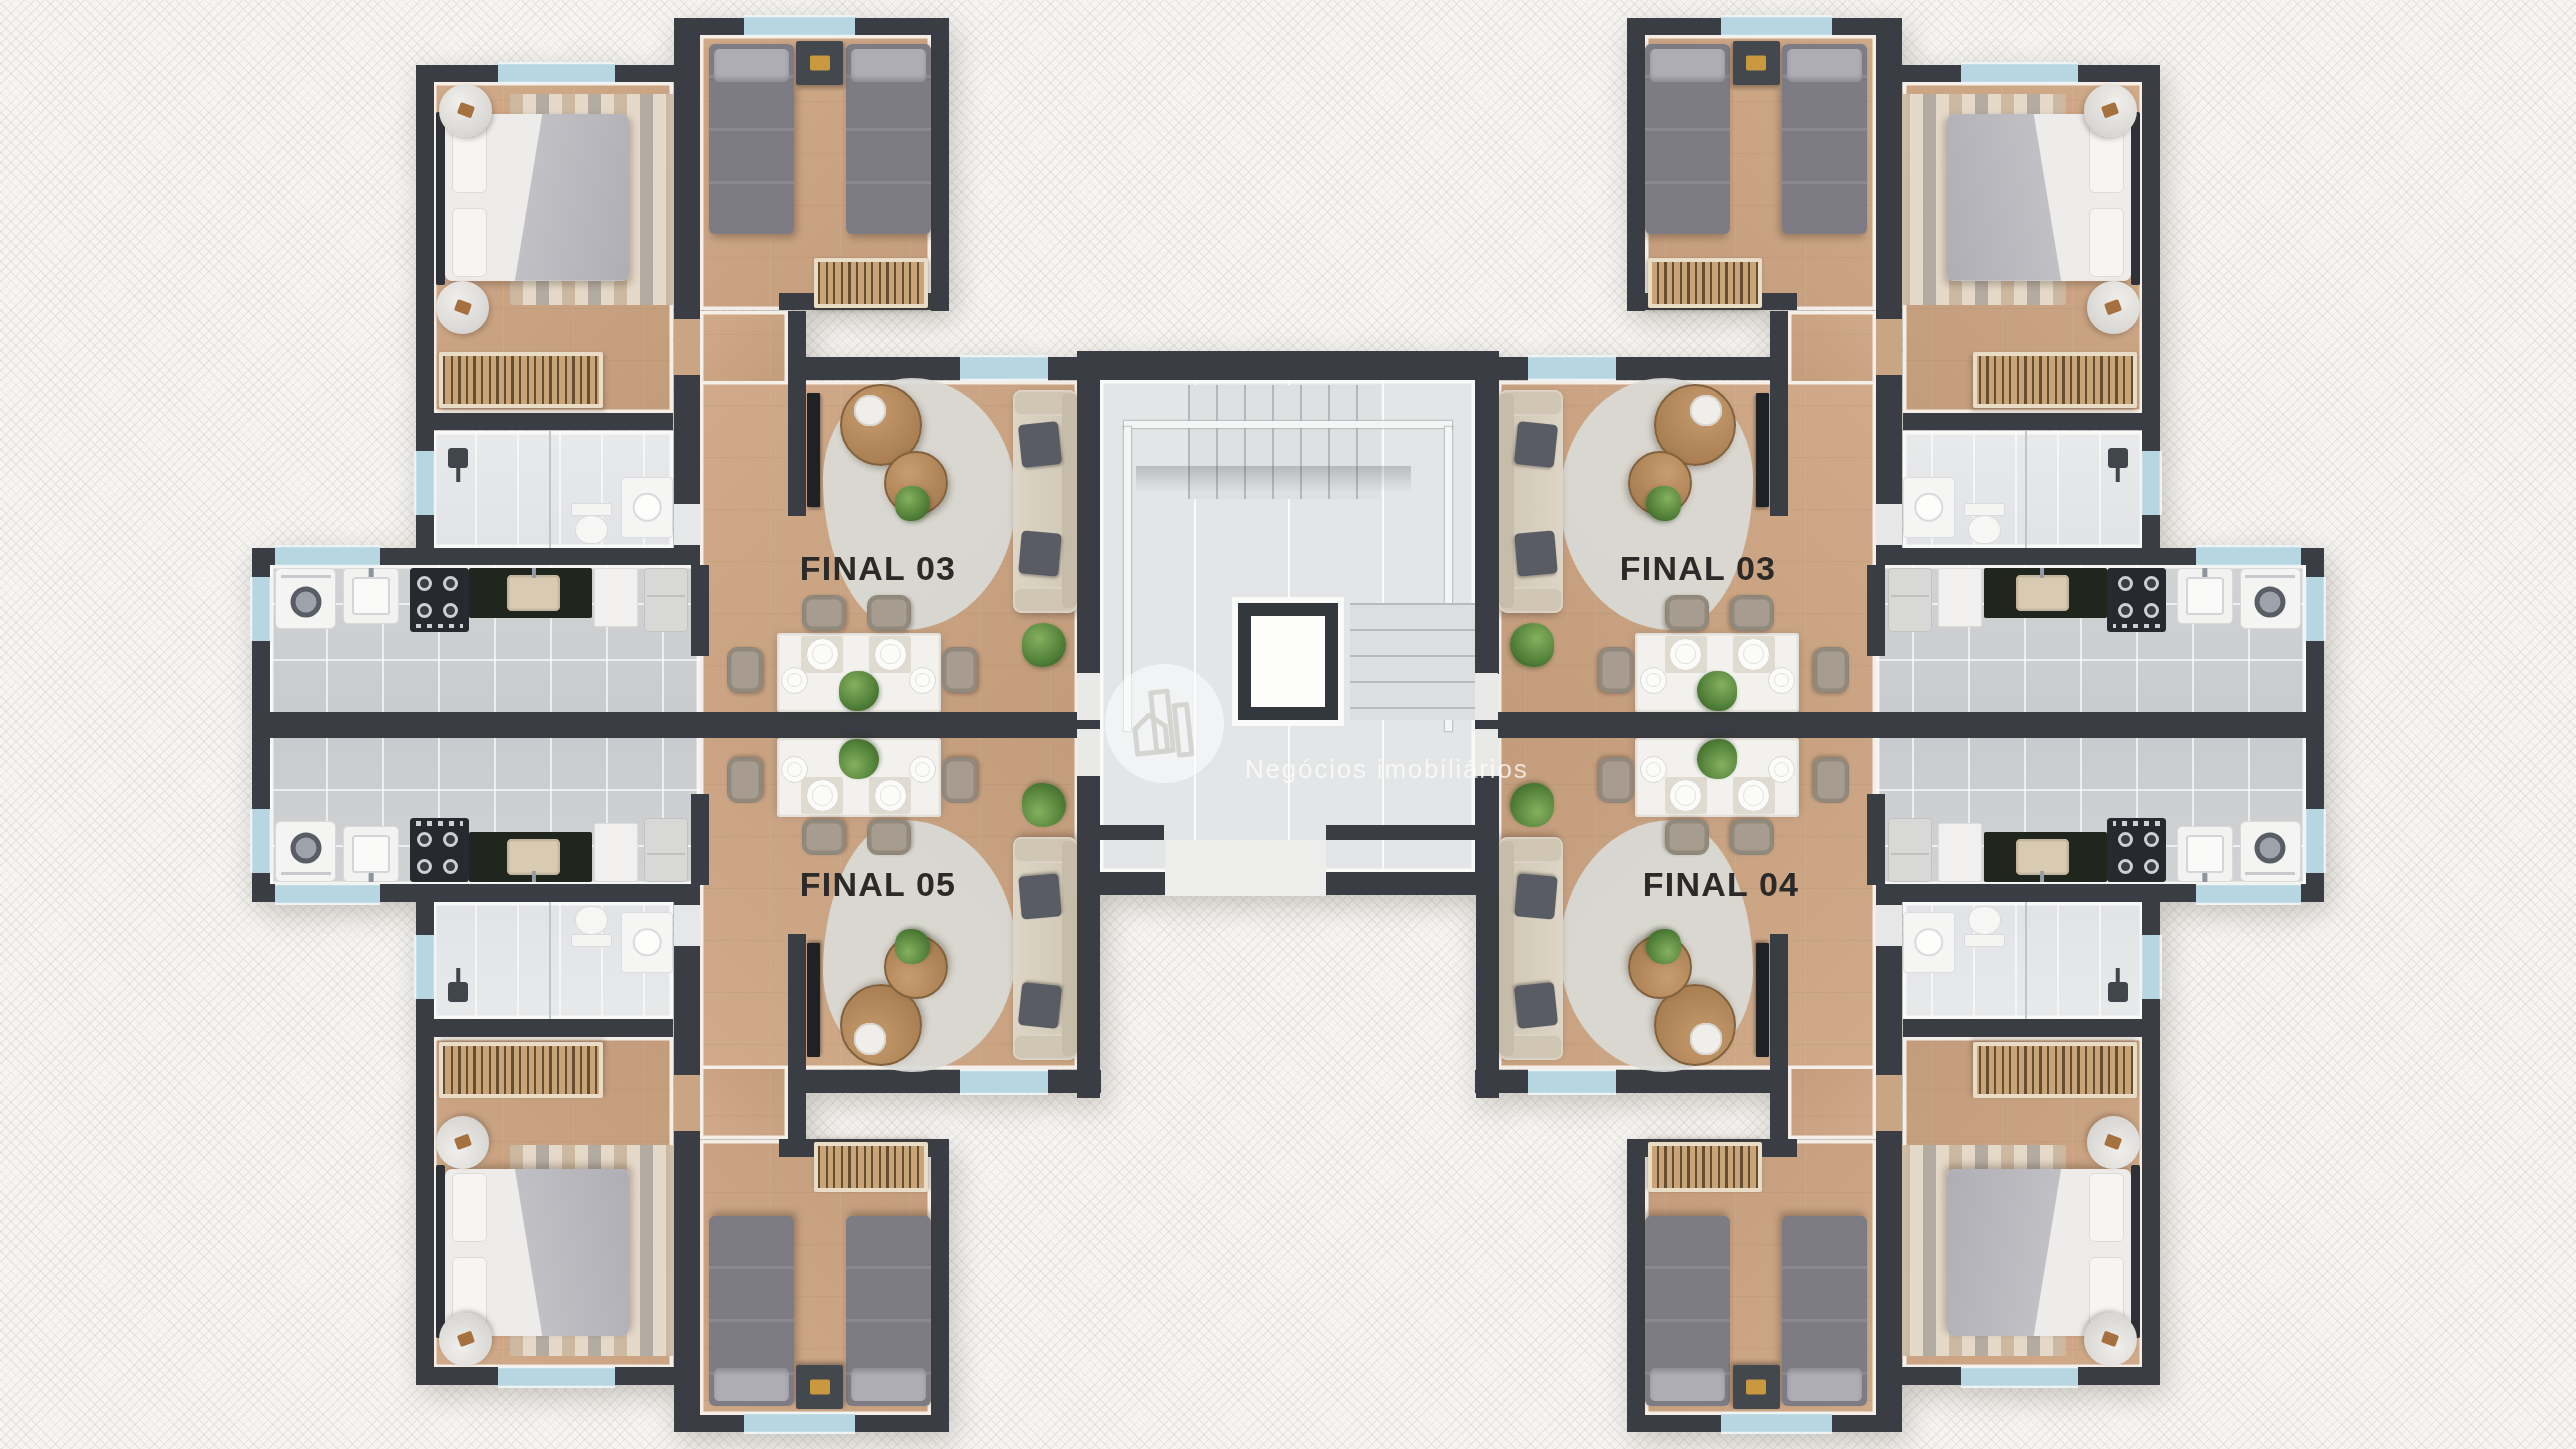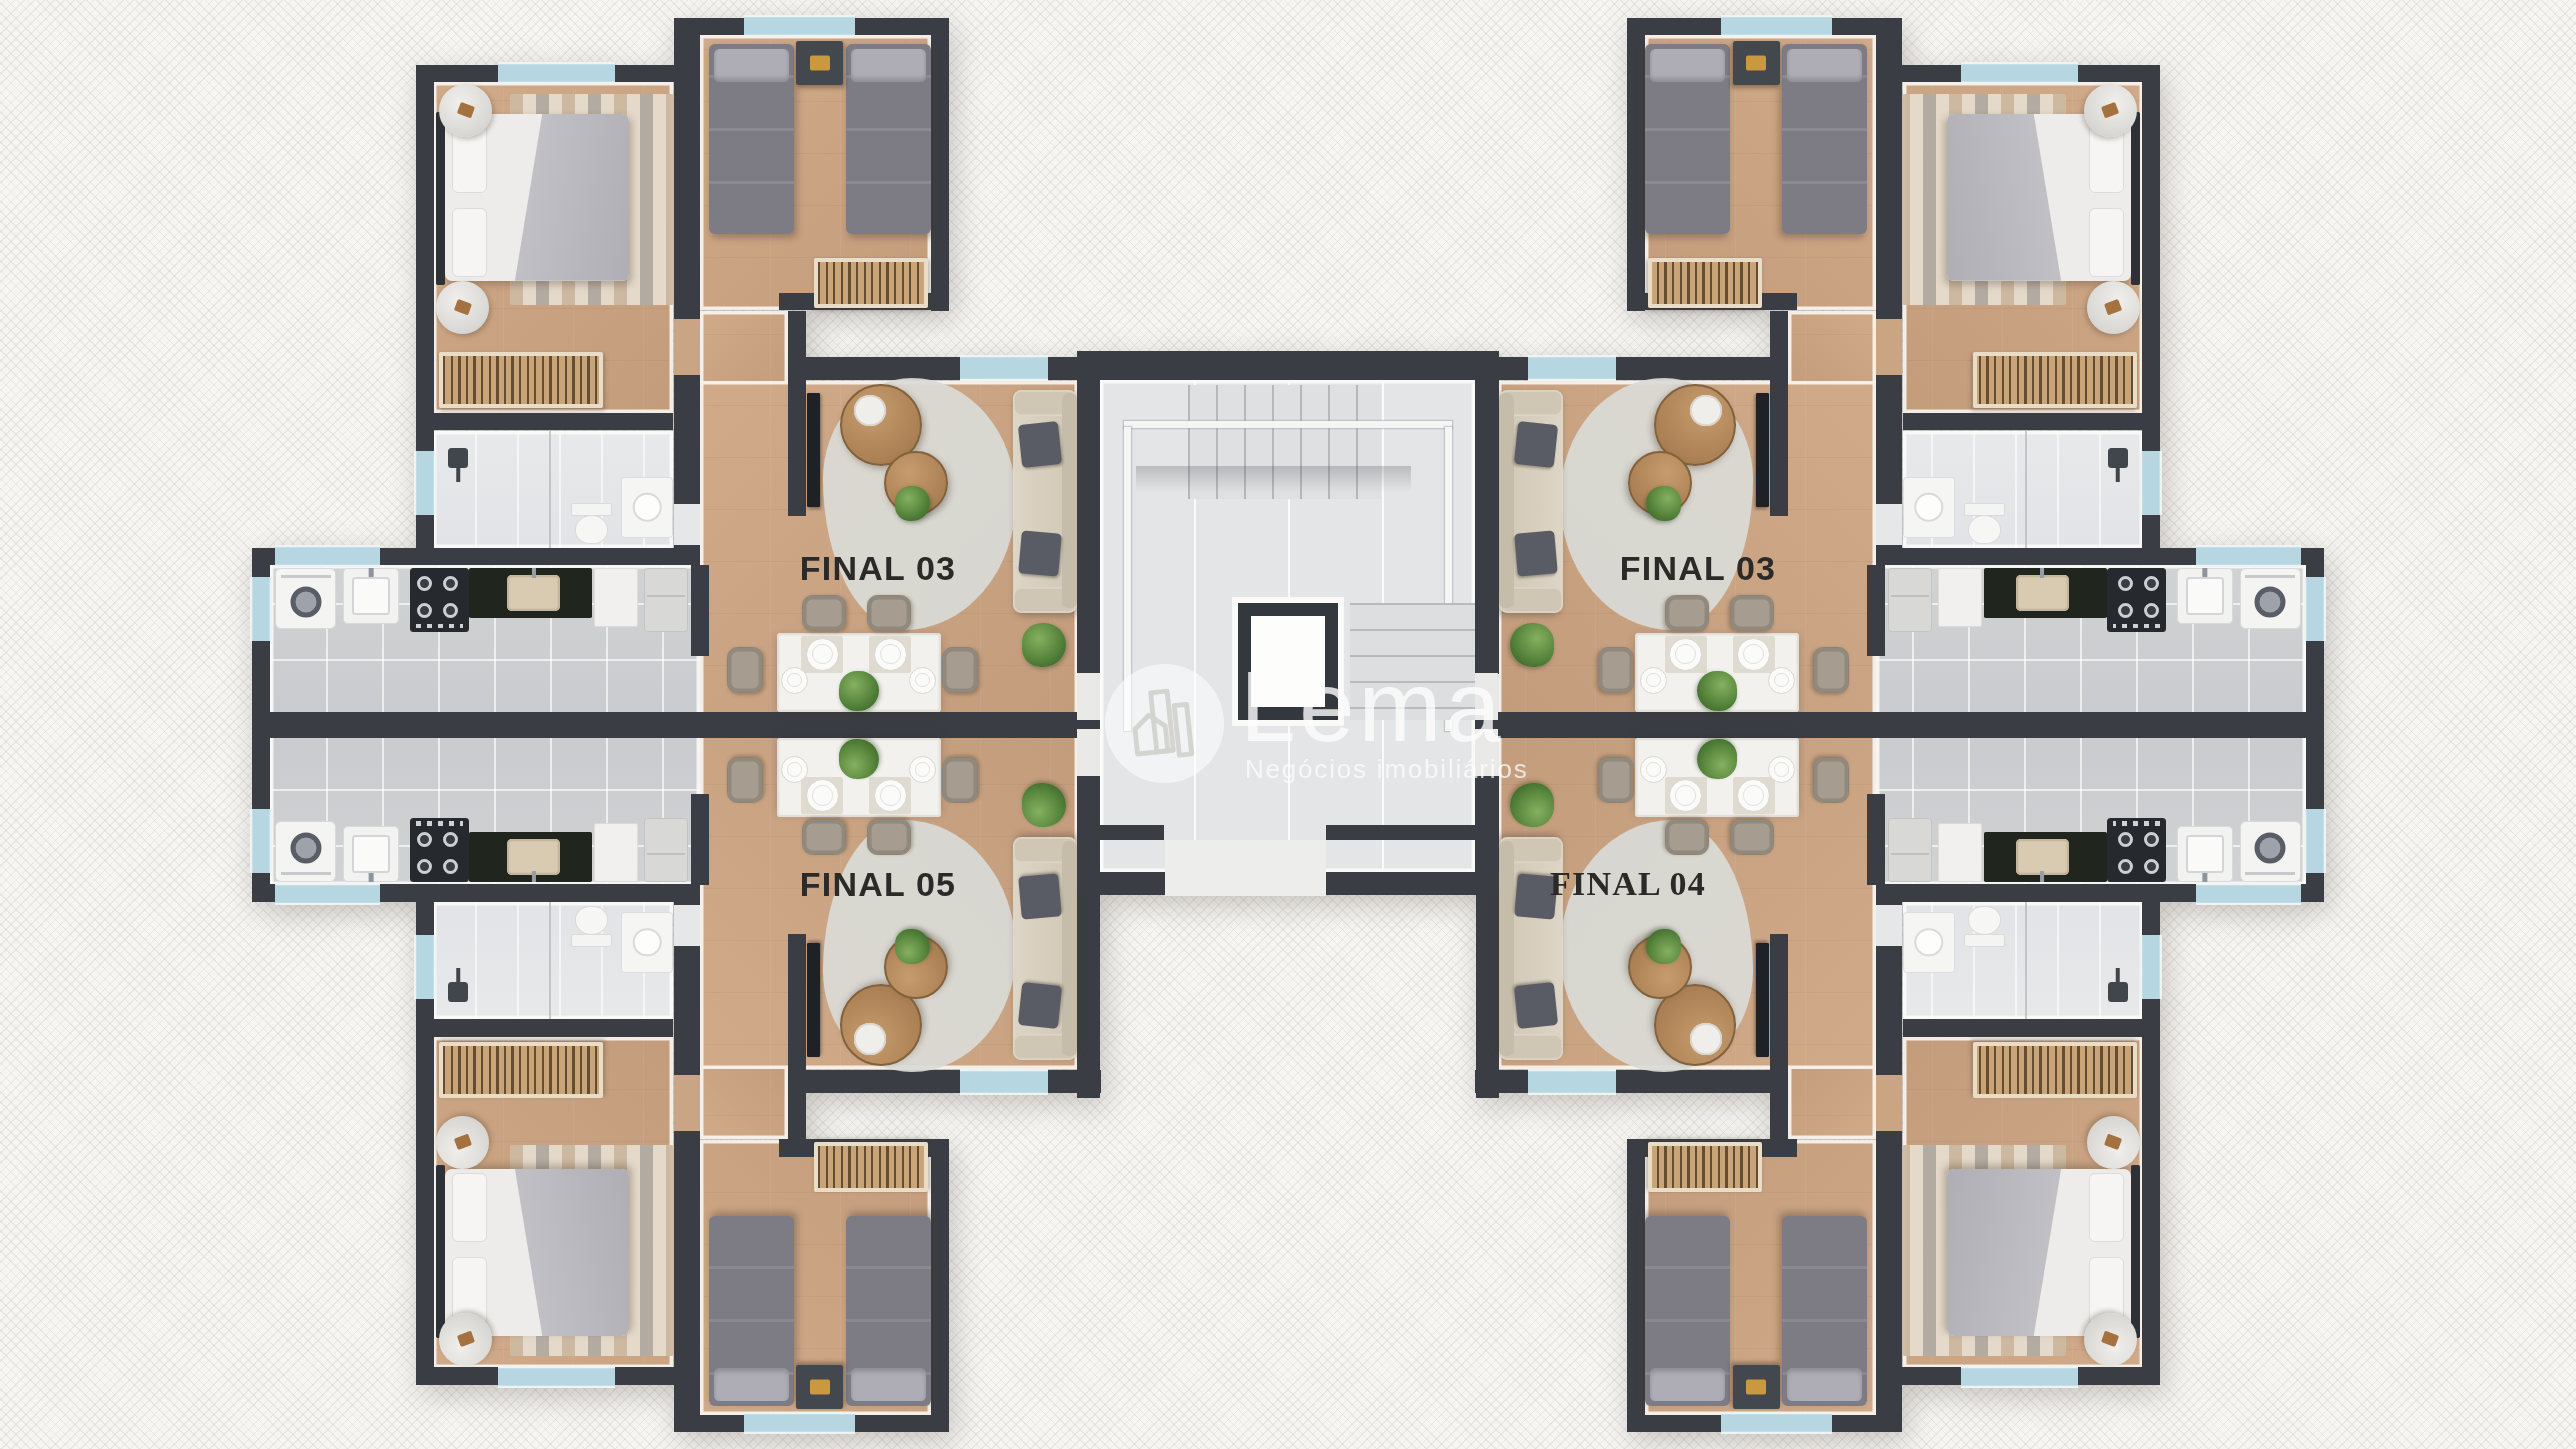--- a/index.html
+++ b/index.html
@@ -137,21 +137,21 @@
   .void{position:absolute;left:161px;top:252px;width:100px;height:117px;
     border:13px solid var(--void,#33383e);background:#fdfdfc;box-shadow:0 0 0 5.9px #fafaf9;}
   .vestibule{position:absolute;left:88px;top:489px;width:161px;height:56px;background:#ededeb;}
 
   
   .unit-label{position:absolute;transform:translate(-50%,-50%);
     font-size:34px;font-weight:700;letter-spacing:1.2px;color:var(--label,#2b2a28);white-space:nowrap;}
   .ul-01{left:878px;top:884px;}
   .ul-02{left:878px;top:568px;}
   .ul-03{left:1698px;top:568px;}
-  .ul-04{left:1628px;top:884px;font-family:Liberation Serif, serif;}
+  .ul-04{left:1721px;top:884px;}
   .wm-circle{position:absolute;left:1105px;top:664px;width:119px;height:119px;border-radius:50%;
     background:rgba(255,255,255,.55);display:flex;align-items:center;justify-content:center;}
   .wm-brand{position:absolute;left:1240px;top:656px;font-size:100px;line-height:1;
     font-weight:400;letter-spacing:3.5px;color:rgba(253,253,252,.80);}
   .wm-tag{position:absolute;left:1245px;top:754px;font-size:26px;letter-spacing:1.8px;
     color:rgba(253,253,252,.74);white-space:nowrap;}
 </style>
 </head>
 <body>
 
@@ -603,21 +603,20 @@
 
   <div class="wm-circle">
     <svg width="70" height="76" viewBox="0 0 100 110" style="transform:rotate(-6deg)">
       <g fill="none" stroke="rgba(210,210,207,0.95)" stroke-width="7" stroke-linejoin="round">
         <rect x="34" y="8" width="24" height="86"></rect>
         <rect x="66" y="30" width="18" height="72"></rect>
         <path d="M6 58 L28 40 L50 58 L50 94 L6 94 Z"></path>
       </g>
     </svg>
   </div>
-  <div class="wm-brand">Lema</div>
   <div class="wm-tag">Negócios imobiliários</div>
 
   <div class="unit-label ul-01">FINAL 05</div>
   <div class="unit-label ul-02">FINAL 03</div>
   <div class="unit-label ul-03">FINAL 03</div>
   <div class="unit-label ul-04">FINAL 04</div>
 </div>
 
 
 </body></html>

